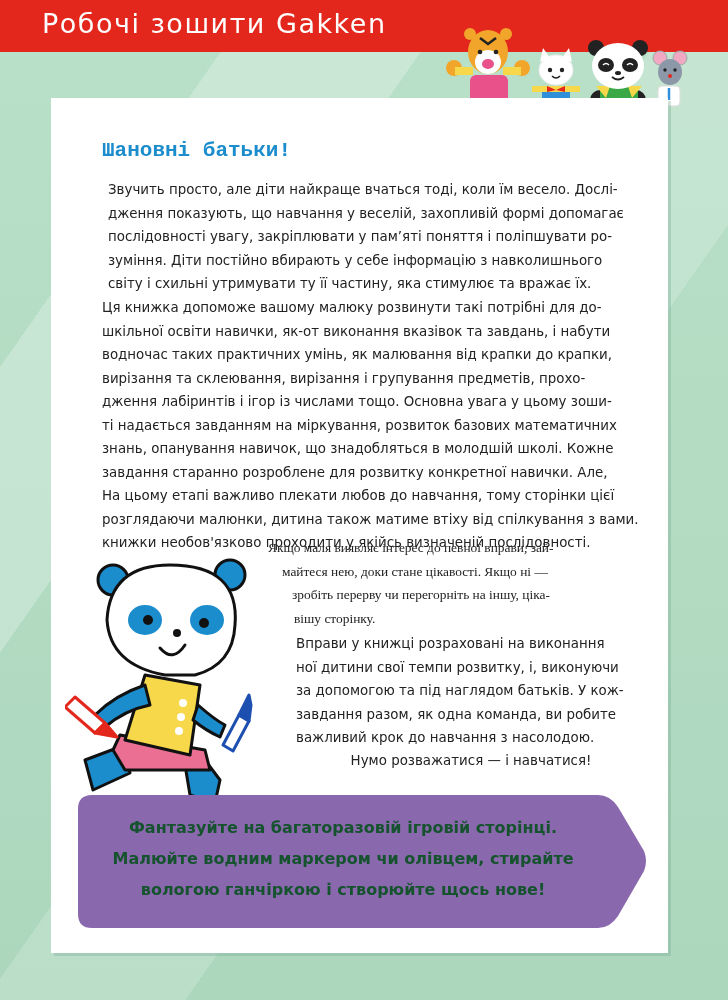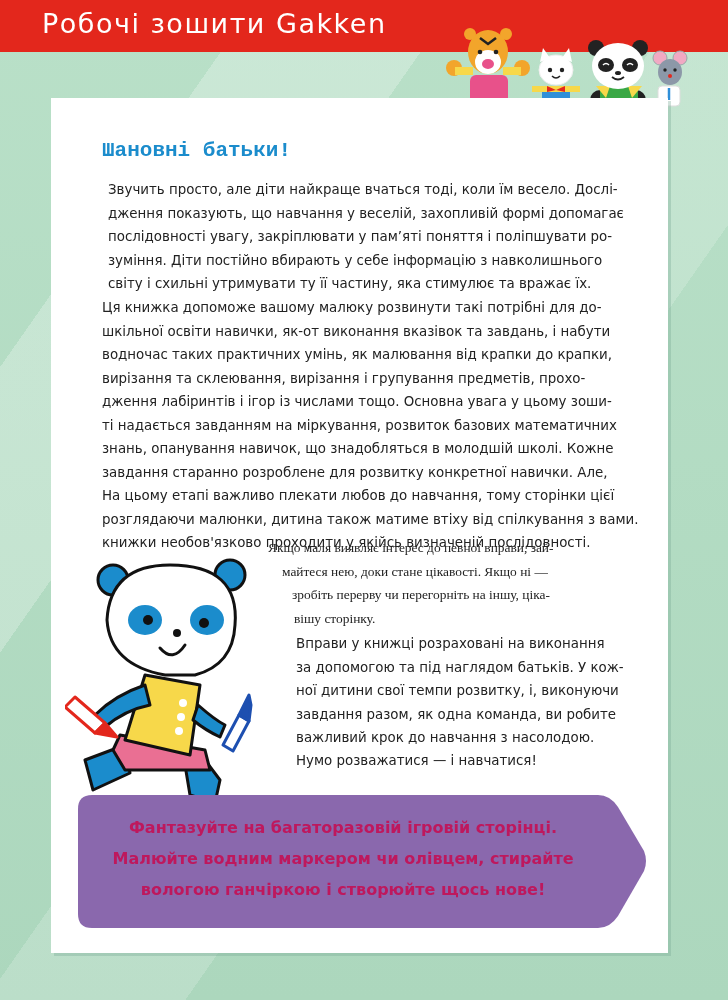--- a/index.html
+++ b/index.html
@@ -37,27 +37,27 @@
     margin-top: 6px;
   }
   .para {
     position: absolute; font-size: 13.4px; line-height: 23.5px; color: #222;
     text-align: justify; font-family: "DejaVu Sans", sans-serif;
   }
   .p1 { left: 108px; top: 178px; width: 543px; }
   .p2 { left: 102px; top: 296px; width: 543px; }
   .p3 { left: 268px; top: 536px; width: 378px; font-family: Liberation Serif, serif; }
   .p4 { left: 296px; top: 632px; width: 350px; }
-  .p5 { left: 296px; top: 749px; width: 350px; text-align: left; }
+  .p5 { left: 296px; top: 749px; width: 350px; text-align: center; }
   .shape-line { display: block; }
   .panda { position: absolute; left: 65px; top: 545px; width: 220px; height: 270px; }
   .banner { position: absolute; left: 78px; top: 795px; width: 570px; height: 133px; }
   .banner-text {
     position: absolute; left: 78px; top: 812px; width: 530px;
-    text-align: center; color: #be185d; font-weight: bold;
+    text-align: center; color: #14532d; font-weight: bold;
     font-family: "DejaVu Sans", sans-serif; font-size: 16px; line-height: 31px;
   }
 </style>
 </head>
 <body>
 
 <div class="bg"></div>
 
 <div class="header">
   <div class="header-title">Робочі зошити Gakken</div>
@@ -149,22 +149,22 @@
 
 <div class="para p3">
   <span class="shape-line">Якщо маля виявляє інтерес до певної вправи, зай-</span>
   <span class="shape-line" style="padding-left:14px">майтеся нею, доки стане цікавості. Якщо ні —</span>
   <span class="shape-line" style="padding-left:24px">зробіть перерву чи перегорніть на іншу, ціка-</span>
   <span class="shape-line" style="padding-left:26px">вішу сторінку.</span>
 </div>
 
 <div class="para p4">
   <span class="shape-line">Вправи у книжці розраховані на виконання</span>
+  <span class="shape-line">ної дитини свої темпи розвитку, і, виконуючи</span>
   <span class="shape-line">за допомогою та під наглядом батьків. У кож-</span>
-  <span class="shape-line">ної дитини свої темпи розвитку, і, виконуючи</span>
   <span class="shape-line">завдання разом, як одна команда, ви робите</span>
   <span class="shape-line">важливий крок до навчання з насолодою.</span>
 </div>
 
 <div class="para p5">
   <span class="shape-line">Нумо розважатися — і навчатися!</span>
 </div>
 
 <svg class="panda" viewBox="0 0 220 270">
   <g stroke="#111" stroke-width="3" stroke-linejoin="round" stroke-linecap="round">

